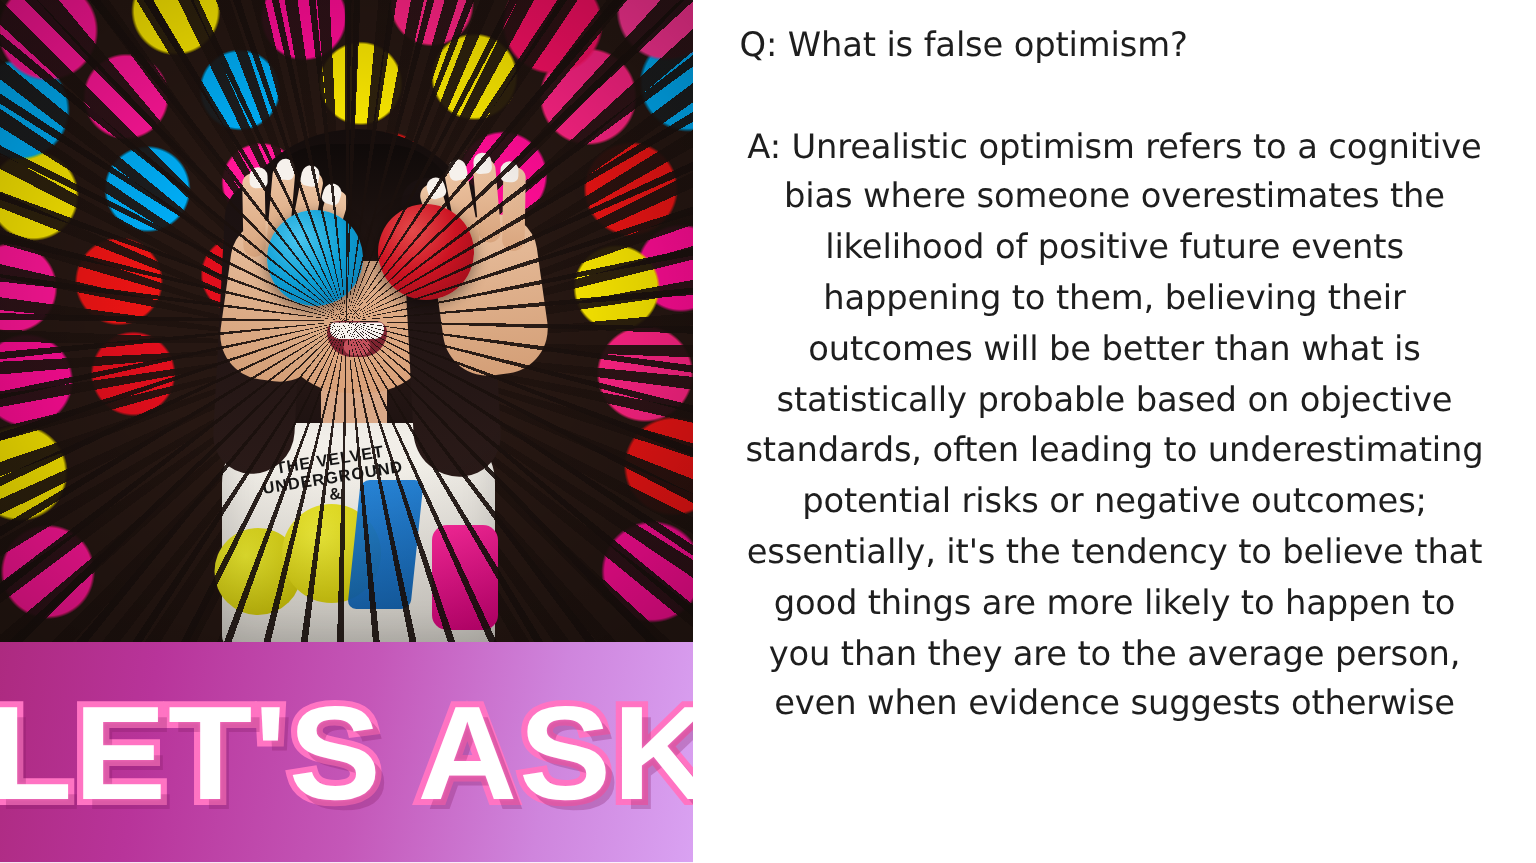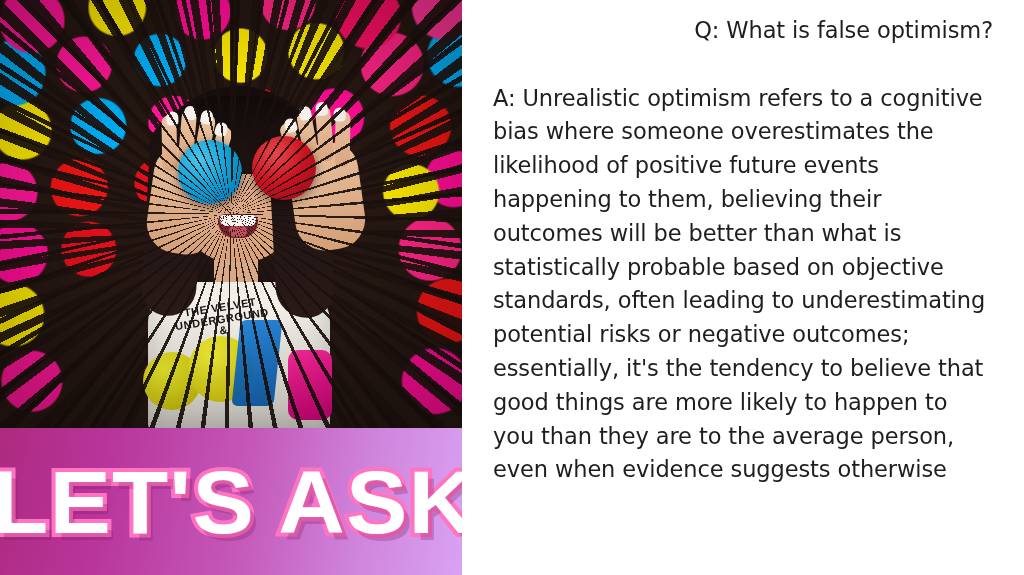--- a/index.html
+++ b/index.html
@@ -302,22 +302,22 @@
     box-sizing: border-box;
   }
   .qa-block {
     font-family: "DejaVu Sans", sans-serif;
     font-size: 22.5px;
     line-height: 33.8px;
     color: #1e1e1e;
     font-weight: 400;
     letter-spacing: -0.1px;
   }
-  .qa-question { margin: 0 0 33.8px 0; text-align: right; }
-  .qa-answer { margin: 0; }
+  .qa-question { margin: 0 0 33.8px 0; }
+  .qa-answer { margin: 0; text-align: center; }
   .qa-label { font-weight: 400; }
 </style>
 </head>
 <body>
 
 <div class="slide">
 
   <div class="media-panel">
 
     <div class="photo">

